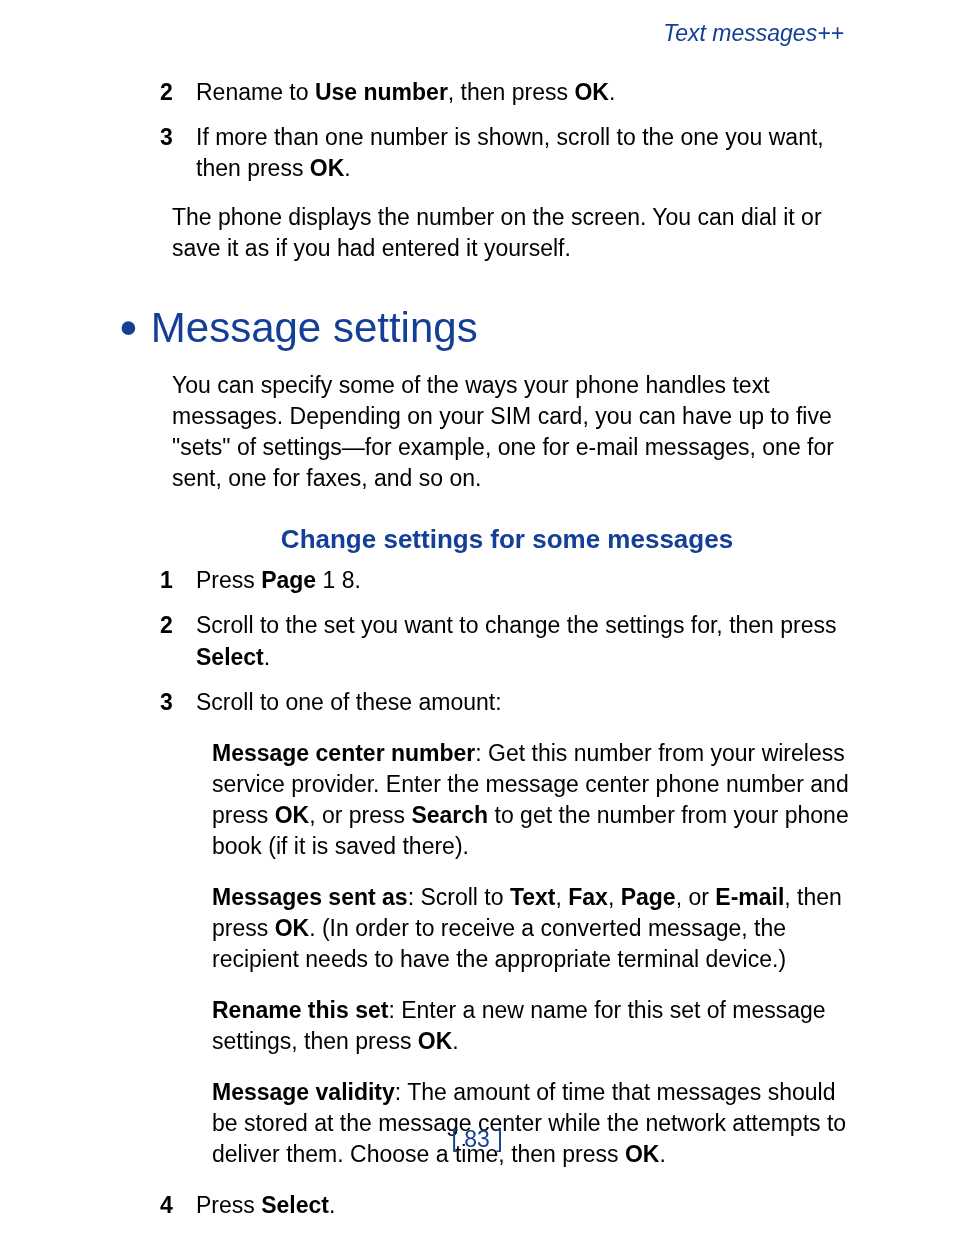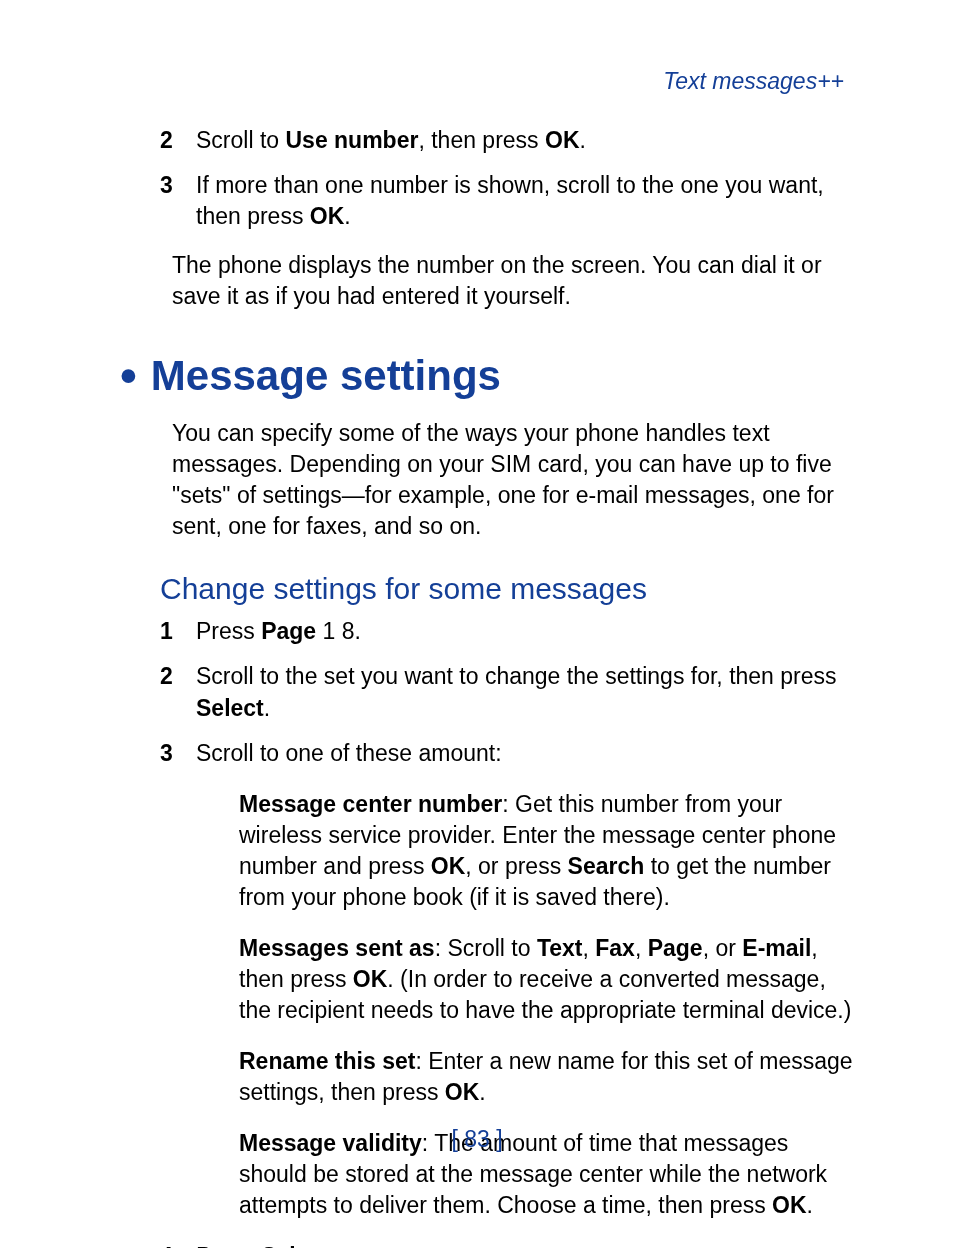--- a/index.html
+++ b/index.html
@@ -11,21 +11,21 @@
     background: #fff;
     font-family: "Trebuchet MS", "Lucida Sans", "Segoe UI", Arial, sans-serif;
     color: #000;
     position: relative;
   }
   .page {
     position: relative;
     width: 954px;
     height: 1208px;
     box-sizing: border-box;
-    padding: 68px 100px 50px 120px;
+    padding: 20px 100px 50px 120px;
   }
   .header {
     text-align: right;
     color: #143f97;
     font-style: italic;
     font-size: 23px;
     font-weight: 500;
     margin-bottom: 30px;
     padding-right: 10px;
   }
@@ -60,35 +60,36 @@
   .bullet {
     color: #143f97;
     font-size: 48px;
     line-height: 1;
     margin-right: 14px;
     font-weight: bold;
   }
   .h1 {
     color: #143f97;
     font-size: 42px;
-    font-weight: bold;
+    font-weight: normal;
     line-height: 1.1;
   }
   .h2 {
     color: #143f97;
-    font-size: 30px;
-    font-weight: normal;
+    font-size: 26px;
+    font-weight: bold;
     margin-top: 30px;
     margin-bottom: 10px;
     margin-left: 40px;
+    text-align: center;
   }
   .sub-block {
     font-size: 23px;
     line-height: 1.35;
-    margin-left: 119px;
+    margin-left: 92px;
     margin-top: 20px;
     margin-bottom: 20px;
   }
   .footer {
     position: absolute;
     bottom: 55px;
     left: 0;
     right: 0;
     text-align: center;
     color: #143f97;
@@ -99,21 +100,21 @@
 </head>
 <body>
 
 <div class="page">
 
   <div class="header">Text messages++</div>
 
   <div class="ol-item">
     <div class="ol-num">2</div>
     <div class="ol-content">
-      <span>Scroll to </span><span class="bold">Use number</span><span>, then press </span><span class="bold">OK</span><span>.</span>
+      <span>Rename to </span><span class="bold">Use number</span><span>, then press </span><span class="bold">OK</span><span>.</span>
     </div>
   </div>
 
   <div class="ol-item">
     <div class="ol-num">3</div>
     <div class="ol-content">
       <span>If more than one number is shown, scroll to the one you want, then press </span><span class="bold">OK</span><span>.</span>
     </div>
   </div>
 

